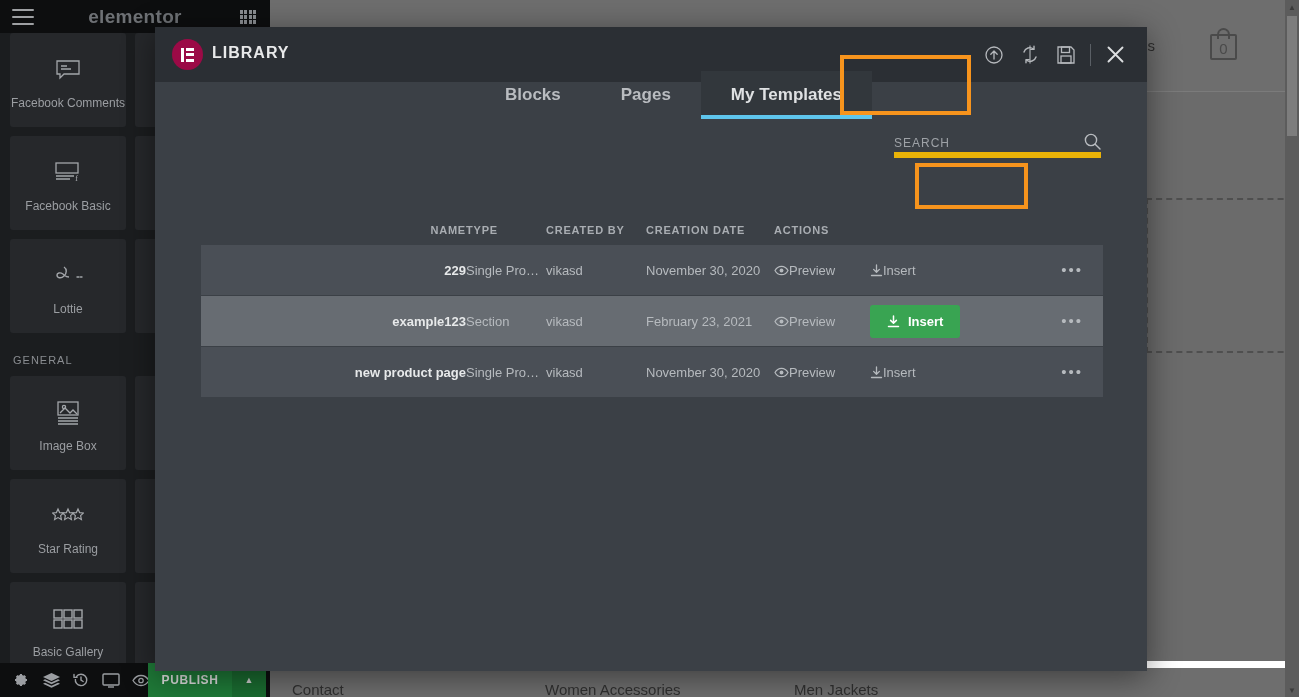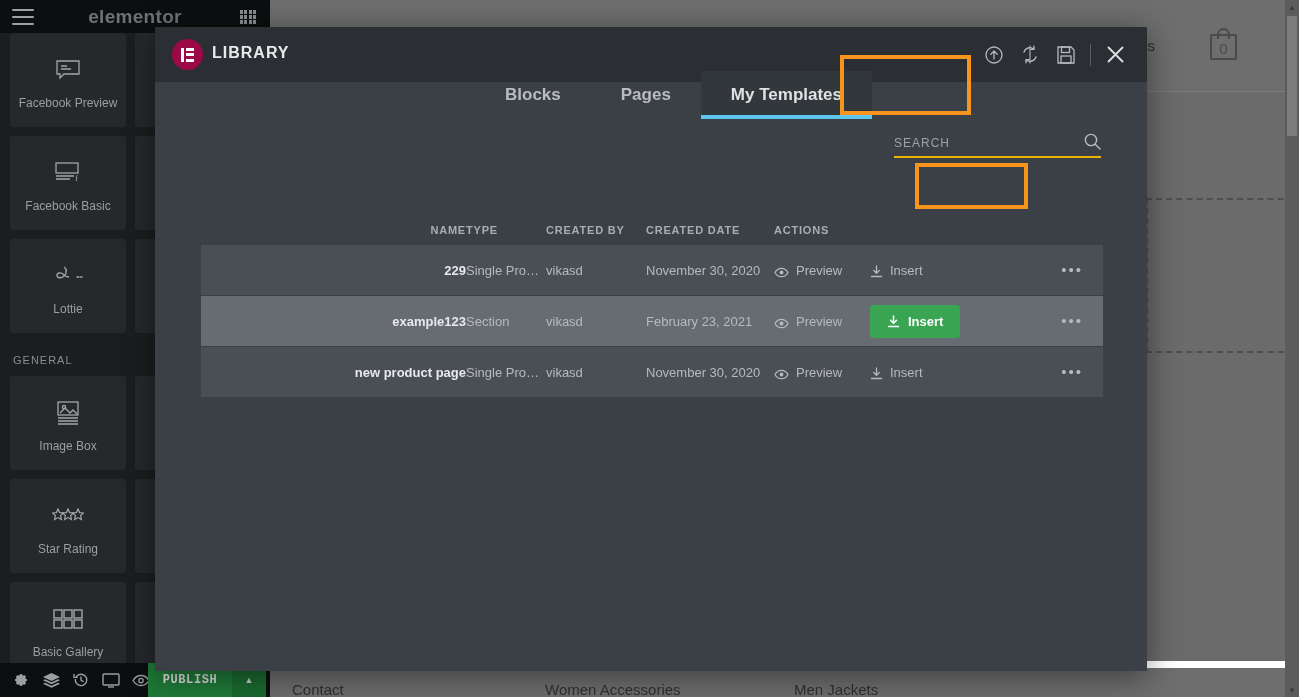--- a/index.html
+++ b/index.html
@@ -152,21 +152,21 @@
     display: flex; align-items: center; justify-content: center;
     color: #9b9ea2; cursor: pointer;
   }
   .pf-icon:first-child { margin-left: 6px; }
   .publish-btn {
     position: absolute; left: 148px; top: 0;
     width: 84px; height: 34px;
     background: #1f7a38;
     color: #dddddd; font-size: 12px; font-weight: bold; letter-spacing: 0.6px;
     display: flex; align-items: center; justify-content: center;
-    cursor: pointer; border: none; font-family: Liberation Mono, monospace;
+    cursor: pointer; border: none;
   }
   .publish-arrow {
     position: absolute; left: 232px; top: 0;
     width: 34px; height: 34px;
     background: #1a6b30;
     display: flex; align-items: center; justify-content: center;
     color: #cccccc; font-size: 9px; cursor: pointer;
   }
 
   
@@ -221,21 +221,21 @@
     display: flex; align-items: center; justify-content: center;
     color: #b5b8bc; cursor: pointer;
   }
   .hdr-divider { width: 1px; height: 22px; background: #5a5f65; margin: 0 6px; }
 
   .modal-body { position: absolute; left: 0; top: 55px; width: 992px; bottom: 0; }
 
   .search-wrap {
     position: absolute; right: 46px; top: 48px;
     width: 207px; height: 28px;
-    border-bottom: 2px solid #eab308;
+    border-bottom: 6px solid #eab308;
   }
   .search-input {
     width: 175px; height: 26px; background: transparent; border: none; outline: none;
     color: #c7cacd; font-size: 12px; letter-spacing: 1px;
     font-family: "Liberation Sans", sans-serif;
   }
   .search-input::placeholder { color: #9ea2a7; letter-spacing: 1px; }
   .search-icon {
     position: absolute; right: 0; top: 3px;
     color: #b9bcc0; cursor: pointer;
@@ -254,21 +254,21 @@
   .trow.hover { background: #676c72; }
   .c-name   { width: 265px; padding-left: 22px; text-align: right; }
   .c-type   { width: 80px; }
   .c-by     { width: 100px; }
   .c-date   { width: 128px; }
   .c-act    { flex: 1; display: flex; align-items: center; }
   .thead .c-name { padding-left: 22px; }
   .cell-name { font-weight: bold; color: #e7e9ea; }
   .cell-mut  { color: #b6babe; }
   .act-btn {
-    display: flex; align-items: flex-end; gap: 7px;
+    display: flex; align-items: center; 
     color: #b6babe; font-size: 13px; cursor: pointer;
   }
   .act-preview { width: 96px; }
   .act-insert  { width: 96px; }
   .insert-green {
     background: #39a452; border-radius: 3px;
     padding: 9px 17px; color: #ffffff; font-weight: bold;
     display: flex; align-items: center; gap: 8px; cursor: pointer;
   }
   .insert-highlight {
@@ -342,21 +342,21 @@
 
     <div class="widgets">
       <div class="wrow">
         <div class="widget">
           <div class="wicon">
             <svg width="26" height="22" viewBox="0 0 26 22" fill="none" stroke="#a3a6aa" stroke-width="1.3">
               <path d="M2 2h22v13H9l-4 4v-4H2z"></path>
                 <path d="M6 7h6M6 10h10"></path>
             </svg>
           </div>
-          <div class="wlabel">Facebook Preview</div>
+          <div class="wlabel">Facebook Comments</div>
         </div>
         <div class="widget"></div>
       </div>
 
       <div class="wrow">
         <div class="widget">
           <div class="wicon">
             <svg width="28" height="24" viewBox="0 0 28 24" fill="none" stroke="#a3a6aa" stroke-width="1.3">
               <rect x="2" y="2" width="22" height="10"></rect>
                 <path d="M2 15h18M2 18h14"></path>
@@ -534,21 +534,21 @@
               <path d="M11.2 11.2L16 16" stroke-linecap="round"></path>
           </svg>
         </span>
       </div>
 
       <div class="tbl">
         <div class="thead">
           <div class="c-name">NAME</div>
           <div class="c-type">TYPE</div>
           <div class="c-by">CREATED BY</div>
-          <div class="c-date">CREATED DATE</div>
+          <div class="c-date">CREATION DATE</div>
           <div class="c-act">ACTIONS</div>
         </div>
 
         <div class="trow">
           <div class="c-name cell-name">229</div>
           <div class="c-type cell-mut">Single Pro…</div>
           <div class="c-by cell-mut">vikasd</div>
           <div class="c-date cell-mut">November 30, 2020</div>
           <div class="c-act">
             <div class="act-btn act-preview">

